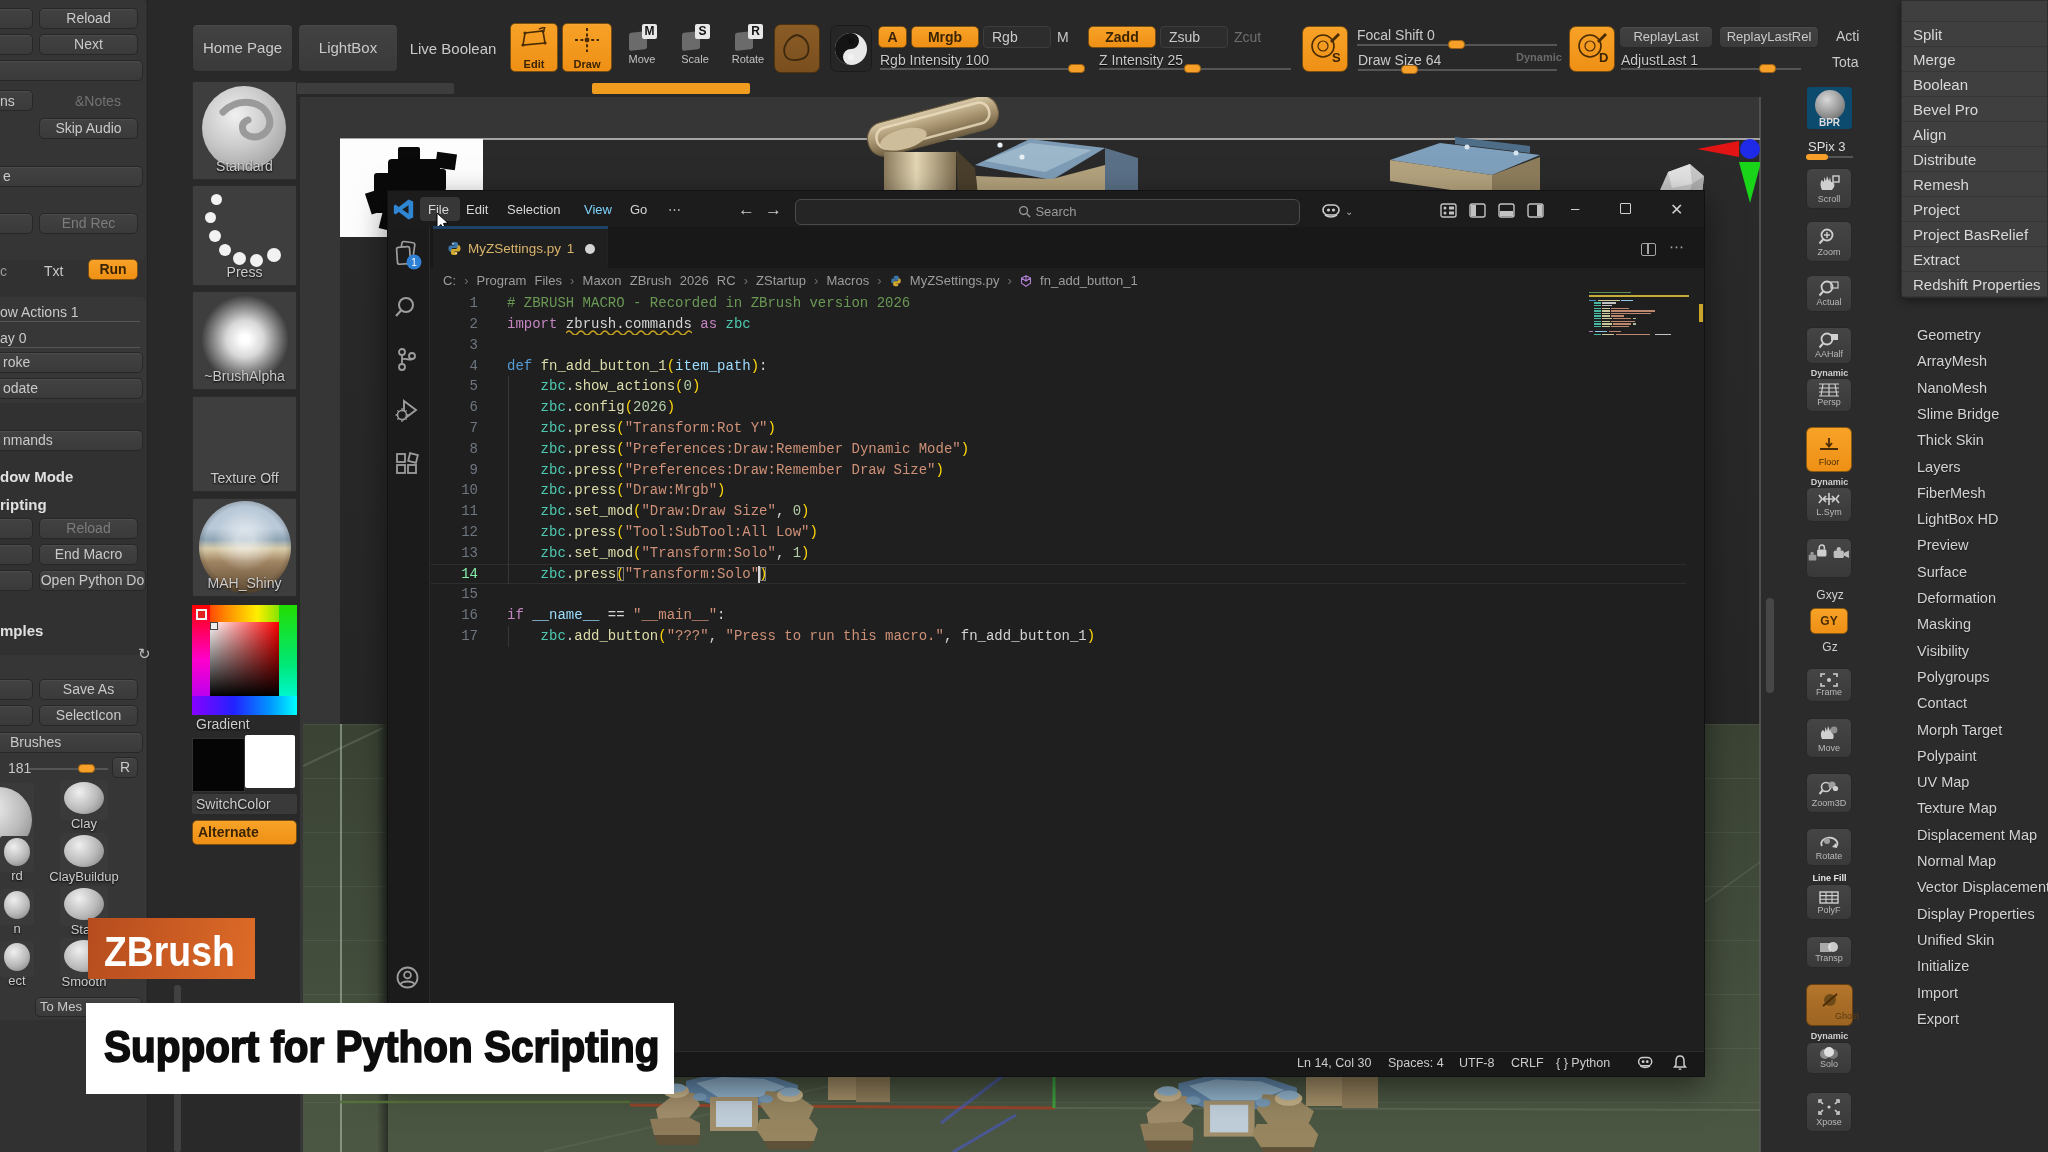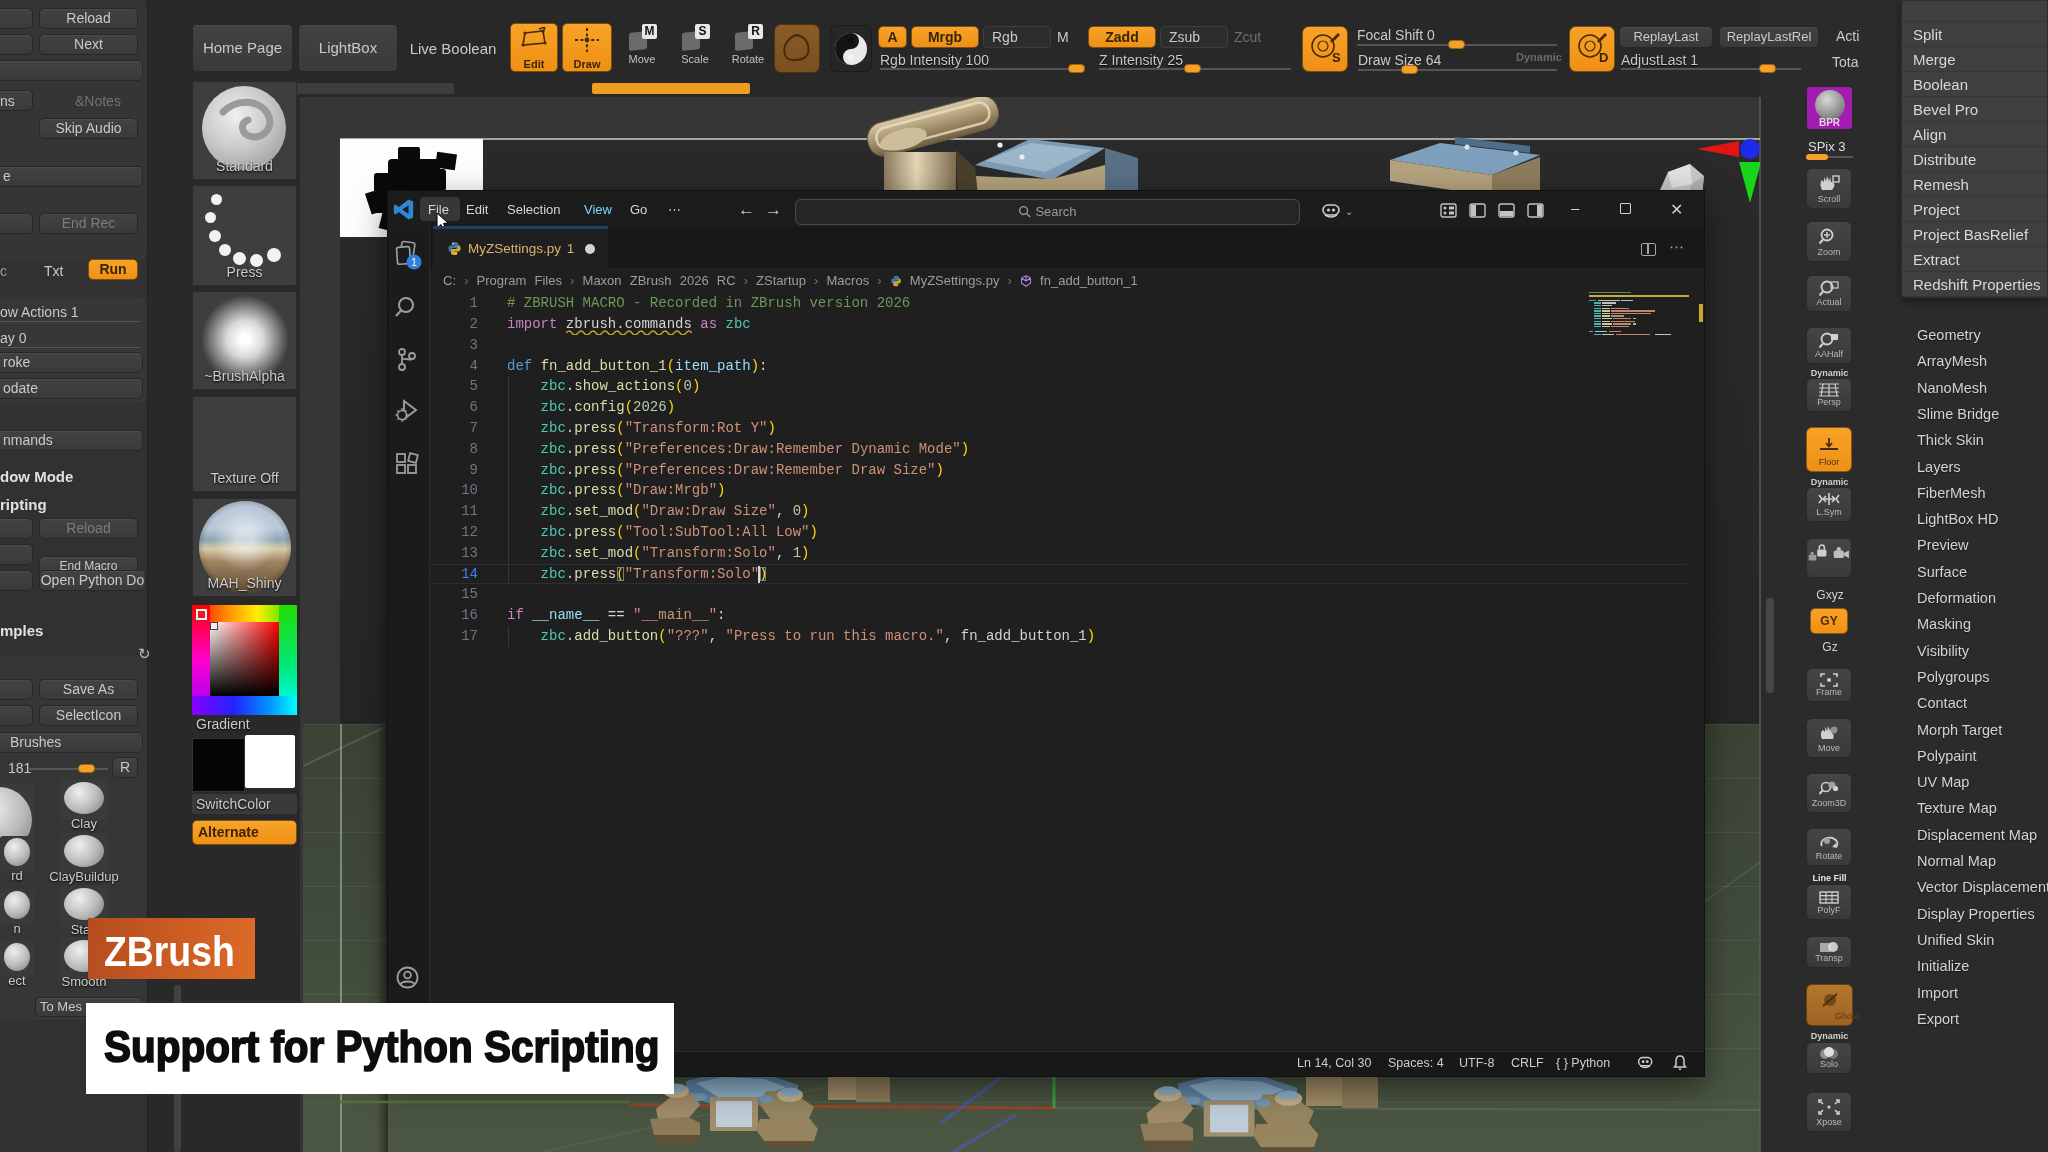--- a/index.html
+++ b/index.html
@@ -166,21 +166,21 @@
     <span style="float:left;margin-left:22px;">odate</span>
   </div>
 <div class="btn " style="left:-20px;top:430px;width:163px;height:21px;line-height:19px;">
     <span style="float:left;margin-left:22px;">nmands</span>
   </div>
 <div class="lbl" style="left:0px;top:468px;font-size:15px;font-weight:bold;color:#e0e0e0;">dow Mode</div>
 <div class="lbl" style="left:0px;top:496px;font-size:15px;font-weight:bold;color:#e0e0e0;">ripting</div>
 <div class="btn" style="left:-20px;top:518px;width:53px;height:21px;"></div>
 <div class="btn dim" style="left:39px;top:518px;width:99px;height:21px;font-size:14px;line-height:19px;"><span style="position:relative;top:0px;">Reload</span></div>
 <div class="btn" style="left:-20px;top:544px;width:53px;height:21px;"></div>
-<div class="btn " style="left:39px;top:556px;width:99px;height:21px;font-size:12px;line-height:19px;"><span style="position:relative;top:0px;">End Macro</span></div>
+<div class="btn " style="left:39px;top:544px;width:99px;height:21px;font-size:14px;line-height:19px;"><span style="position:relative;top:0px;">End Macro</span></div>
 <div class="btn" style="left:-20px;top:570px;width:53px;height:21px;"></div>
 <div class="btn " style="left:39px;top:570px;width:107px;height:21px;font-size:14px;line-height:19px;"><span style="position:relative;top:0px;">Open Python Do</span></div>
 <div class="lbl" style="left:0px;top:622px;font-size:15px;font-weight:bold;color:#e0e0e0;">mples</div>
 <div class="lbl" style="left:138px;top:645px;font-size:15px;color:#bbb;">↻</div>
 <div class="btn" style="left:-20px;top:679px;width:53px;height:21px;"></div>
 <div class="btn " style="left:39px;top:679px;width:99px;height:21px;font-size:14px;line-height:19px;"><span style="position:relative;top:0px;">Save As</span></div>
 <div class="btn" style="left:-20px;top:705px;width:53px;height:21px;"></div>
 <div class="btn " style="left:39px;top:705px;width:99px;height:21px;font-size:14px;line-height:19px;"><span style="position:relative;top:0px;">SelectIcon</span></div>
 <div class="btn " style="left:-20px;top:732px;width:163px;height:21px;line-height:19px;">
     <span style="float:left;margin-left:29px;">Brushes</span>
@@ -254,21 +254,21 @@
 <div class="ab" style="left:196px;top:609px;width:11px;height:11px;background:#e02020;border:2.5px solid #f2f2f2;"></div>
 <div class="ab" style="left:210px;top:622px;width:8px;height:8px;background:#eee;border:1.5px solid #444;"></div>
 <div class="tlab" style="left:192px;top:716px;width:105px;font-size:14px;text-align:left;padding-left:4px;">Gradient</div>
 <div class="ab" style="left:192px;top:738px;width:53px;height:54px;background:#050505;border:1px solid #333;"></div>
 <div class="ab" style="left:245px;top:735px;width:50px;height:53px;background:#ffffff;border-radius:2px;"></div>
 <div class="ab" style="left:192px;top:794px;width:105px;height:20px;background:#3a3a3a;border-radius:2px;"></div>
 <div class="tlab" style="left:192px;top:796px;width:105px;font-size:14px;text-align:left;padding-left:4px;">SwitchColor</div>
 <div class="btn orn" style="left:192px;top:820px;width:105px;height:25px;font-size:14px;line-height:23px;">
     <span style="float:left;margin-left:5px;">Alternate</span>
   </div>
-<div class="ab" style="left:1806px;top:86px;width:47px;height:44px;background:#a21caf;border:1px solid #2a2a2a;border-radius:4px;">
+<div class="ab" style="left:1806px;top:86px;width:47px;height:44px;background:#0c4a6e;border:1px solid #2a2a2a;border-radius:4px;">
     <div style="position:absolute;left:8px;top:3px;width:30px;height:30px;border-radius:50%;background:radial-gradient(circle at 40% 32%,#d8d8d8,#8e8e8e 60%,#555555);"></div>
     <div style="position:absolute;left:0;bottom:1px;width:100%;text-align:center;font-size:10px;font-weight:bold;color:#ddd;">BPR</div>
   </div>
 <div class="lbl" style="left:1808px;top:139px;font-size:13px;color:#ddd;">SPix 3</div>
 <div class="ab" style="left:1806px;top:156px;width:47px;height:2px;background:#555;"></div>
 <div class="ab" style="left:1806px;top:154px;width:22px;height:6px;background:#f6a02a;border-radius:3px;"></div>
 <div class="ricon" style="left:1806px;top:168px;height:41px;">
     <div style="height:28px;display:flex;align-items:center;justify-content:center;">
       <svg width="22" height="18" viewBox="0 0 22 18">
         <path d="M4 16 C2 12 2 8 4 6 L6 8 L6 3 L8 7 L9 2 L11 7 L12 3 L13 8 C16 8 17 10 16 13 L14 16 Z" fill="#cfcfcf"></path>
@@ -732,21 +732,21 @@
 <div class="ab mono" style="left:438px;top:459.6px;width:40px;text-align:right;font-size:14px;line-height:20.8px;color:#6e7681;">9</div>
 <div class="ab mono" style="left:507px;top:459.6px;font-size:14px;line-height:20.8px;white-space:pre;"><span style="color:#d4d4d4">    </span><span style="color:#4EC9B0">zbc</span><span style="color:#d4d4d4">.</span><span style="color:#DCDCAA">press</span><span style="color:#ffd70b">(</span><span style="color:#CE9178">"Preferences:Draw:Remember Draw Size"</span><span style="color:#ffd70b">)</span></div>
 <div class="ab mono" style="left:438px;top:480.4px;width:40px;text-align:right;font-size:14px;line-height:20.8px;color:#6e7681;">10</div>
 <div class="ab mono" style="left:507px;top:480.4px;font-size:14px;line-height:20.8px;white-space:pre;"><span style="color:#d4d4d4">    </span><span style="color:#4EC9B0">zbc</span><span style="color:#d4d4d4">.</span><span style="color:#DCDCAA">press</span><span style="color:#ffd70b">(</span><span style="color:#CE9178">"Draw:Mrgb"</span><span style="color:#ffd70b">)</span></div>
 <div class="ab mono" style="left:438px;top:501.2px;width:40px;text-align:right;font-size:14px;line-height:20.8px;color:#6e7681;">11</div>
 <div class="ab mono" style="left:507px;top:501.2px;font-size:14px;line-height:20.8px;white-space:pre;"><span style="color:#d4d4d4">    </span><span style="color:#4EC9B0">zbc</span><span style="color:#d4d4d4">.</span><span style="color:#DCDCAA">set_mod</span><span style="color:#ffd70b">(</span><span style="color:#CE9178">"Draw:Draw Size"</span><span style="color:#d4d4d4">,</span><span style="color:#d4d4d4"> </span><span style="color:#B5CEA8">0</span><span style="color:#ffd70b">)</span></div>
 <div class="ab mono" style="left:438px;top:522.0px;width:40px;text-align:right;font-size:14px;line-height:20.8px;color:#6e7681;">12</div>
 <div class="ab mono" style="left:507px;top:522.0px;font-size:14px;line-height:20.8px;white-space:pre;"><span style="color:#d4d4d4">    </span><span style="color:#4EC9B0">zbc</span><span style="color:#d4d4d4">.</span><span style="color:#DCDCAA">press</span><span style="color:#ffd70b">(</span><span style="color:#CE9178">"Tool:SubTool:All Low"</span><span style="color:#ffd70b">)</span></div>
 <div class="ab mono" style="left:438px;top:542.8px;width:40px;text-align:right;font-size:14px;line-height:20.8px;color:#6e7681;">13</div>
 <div class="ab mono" style="left:507px;top:542.8px;font-size:14px;line-height:20.8px;white-space:pre;"><span style="color:#d4d4d4">    </span><span style="color:#4EC9B0">zbc</span><span style="color:#d4d4d4">.</span><span style="color:#DCDCAA">set_mod</span><span style="color:#ffd70b">(</span><span style="color:#CE9178">"Transform:Solo"</span><span style="color:#d4d4d4">,</span><span style="color:#d4d4d4"> </span><span style="color:#B5CEA8">1</span><span style="color:#ffd70b">)</span></div>
-<div class="ab mono" style="left:438px;top:563.6px;width:40px;text-align:right;font-size:14px;line-height:20.8px;color:#3b82f6;">14</div>
+<div class="ab mono" style="left:438px;top:563.6px;width:40px;text-align:right;font-size:14px;line-height:20.8px;color:#86efac;">14</div>
 <div class="ab mono" style="left:507px;top:563.6px;font-size:14px;line-height:20.8px;white-space:pre;"><span style="color:#d4d4d4">    </span><span style="color:#4EC9B0">zbc</span><span style="color:#d4d4d4">.</span><span style="color:#DCDCAA">press</span><span style="color:#ffd70b;outline:1px solid #7f7f7f;outline-offset:-2px;">(</span><span style="color:#CE9178">"Transform:Solo"</span><span style="color:#ffd70b;outline:1px solid #7f7f7f;outline-offset:-2px;">)</span></div>
 <div class="ab mono" style="left:438px;top:584.4px;width:40px;text-align:right;font-size:14px;line-height:20.8px;color:#6e7681;">15</div>
 <div class="ab mono" style="left:507px;top:584.4px;font-size:14px;line-height:20.8px;white-space:pre;"></div>
 <div class="ab mono" style="left:438px;top:605.2px;width:40px;text-align:right;font-size:14px;line-height:20.8px;color:#6e7681;">16</div>
 <div class="ab mono" style="left:507px;top:605.2px;font-size:14px;line-height:20.8px;white-space:pre;"><span style="color:#C586C0">if</span><span style="color:#d4d4d4"> </span><span style="color:#9CDCFE">__name__</span><span style="color:#d4d4d4"> </span><span style="color:#d4d4d4">==</span><span style="color:#d4d4d4"> </span><span style="color:#CE9178">"__main__"</span><span style="color:#d4d4d4">:</span></div>
 <div class="ab mono" style="left:438px;top:626.0px;width:40px;text-align:right;font-size:14px;line-height:20.8px;color:#6e7681;">17</div>
 <div class="ab mono" style="left:507px;top:626.0px;font-size:14px;line-height:20.8px;white-space:pre;"><span style="color:#d4d4d4">    </span><span style="color:#4EC9B0">zbc</span><span style="color:#d4d4d4">.</span><span style="color:#DCDCAA">add_button</span><span style="color:#ffd70b">(</span><span style="color:#CE9178">"???"</span><span style="color:#d4d4d4">,</span><span style="color:#d4d4d4"> </span><span style="color:#CE9178">"Press to run this macro."</span><span style="color:#d4d4d4">,</span><span style="color:#d4d4d4"> </span><span style="color:#d4d4d4">fn_add_button_1</span><span style="color:#ffd70b">)</span></div>
 <div class="ab" style="left:758px;top:565.6px;width:1.6px;height:17px;background:#d8d8d8;"></div>
 <svg class="ab" style="left:566px;top:330px;" width="126" height="5" viewBox="0 0 126 5">
 <path d="M0 3 q 3 -4 6 0 q 3 4 6 0 q 3 -4 6 0 q 3 4 6 0 q 3 -4 6 0 q 3 4 6 0 q 3 -4 6 0 q 3 4 6 0 q 3 -4 6 0 q 3 4 6 0 q 3 -4 6 0 q 3 4 6 0 q 3 -4 6 0 q 3 4 6 0 q 3 -4 6 0 q 3 4 6 0 q 3 -4 6 0 q 3 4 6 0 q 3 -4 6 0 q 3 4 6 0 q 3 -4 6 0" fill="none" stroke="#c8a320" stroke-width="1.3"></path>

